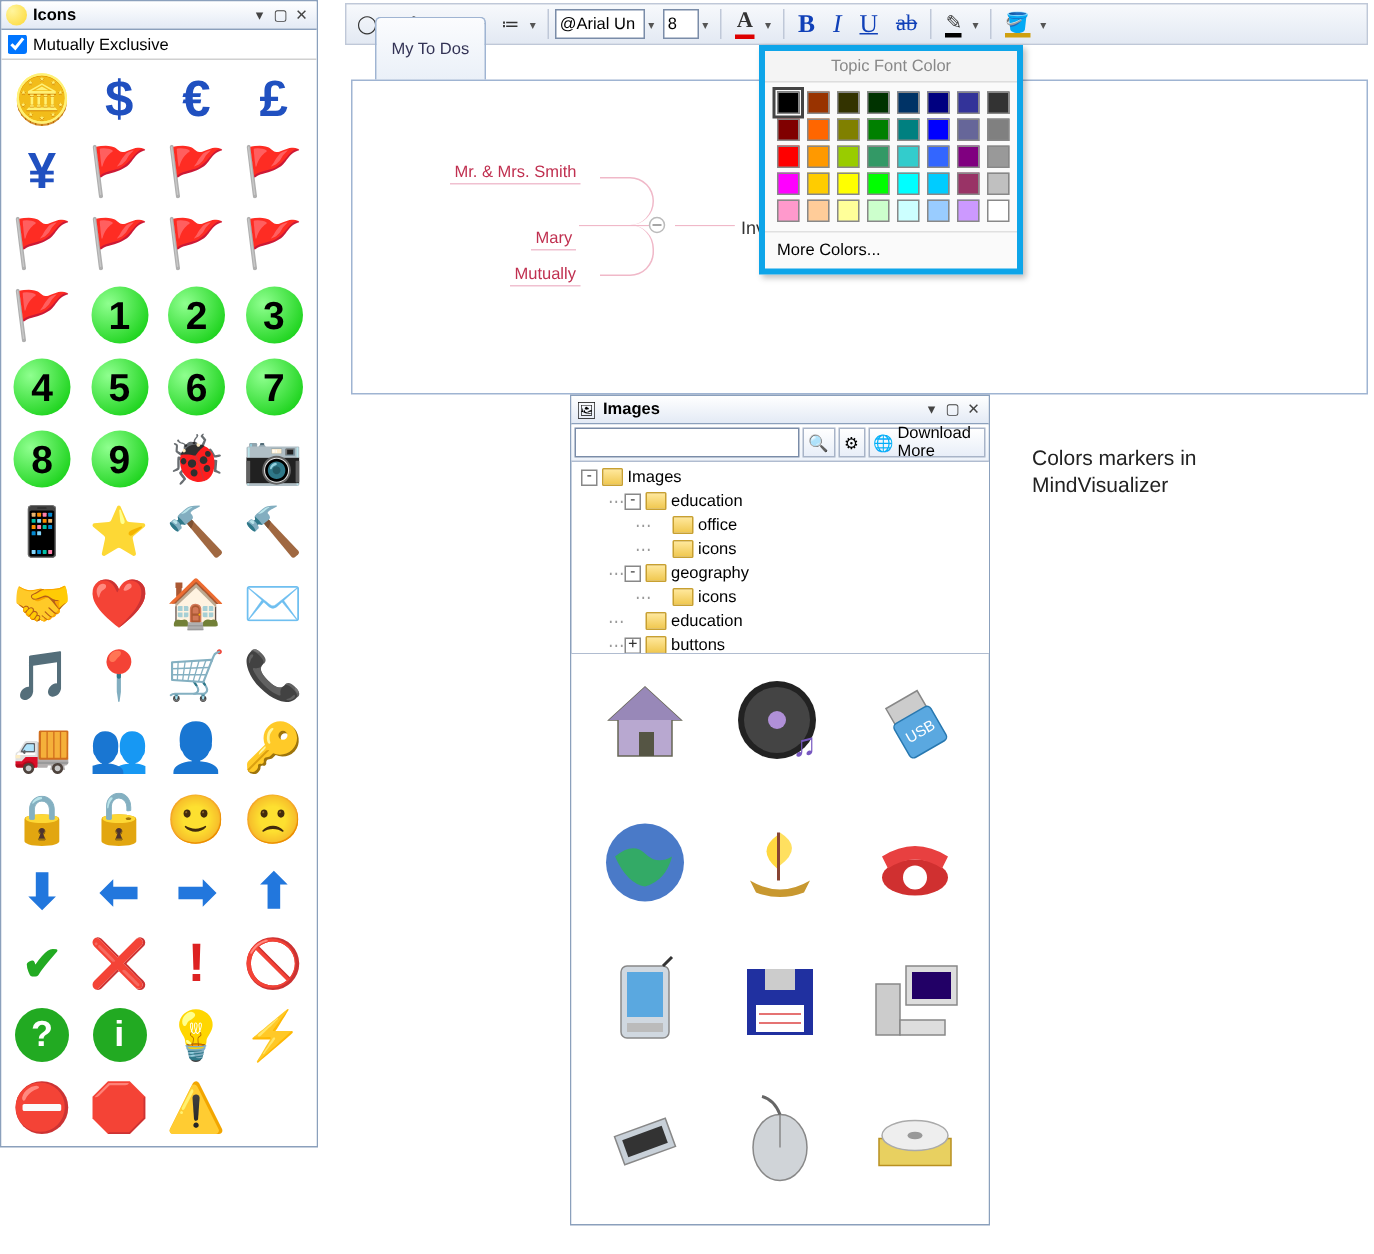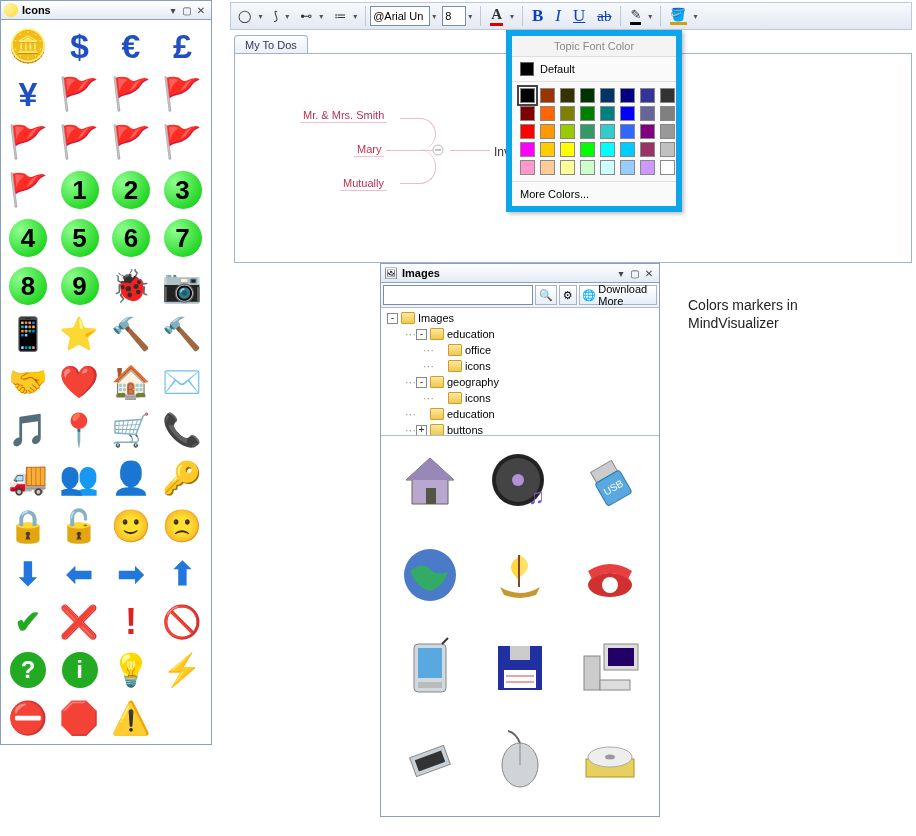--- a/index.html
+++ b/index.html
@@ -29,31 +29,31 @@
 .fmt-b { font-weight: bold; color: #1040b8; font-family: 'Times New Roman'; font-size: 17px; }
 .fmt-i { font-style: italic; color: #1040b8; font-family: 'Times New Roman'; font-size: 17px; }
 .fmt-u { text-decoration: underline; color: #1040b8; font-family: 'Times New Roman'; font-size: 17px; }
 .fmt-s { text-decoration: line-through; color: #1040b8; font-family: 'Times New Roman'; font-size: 15px; }
 .a-color { font-family: 'Times New Roman'; font-size: 15px; font-weight: bold; border-bottom: 3px solid #d00; padding: 0 1px; }
 .pen { font-size: 13px; border-bottom: 3px solid #000; }
 .bucket { font-size: 13px; border-bottom: 3px solid #cfa010; }
 
 
 .tabbar { position: absolute; left: 234px; top: 32px; display: flex; height: 22px; align-items: flex-end; }
-.tab { background: linear-gradient(#fbfcfe,#eaf0f8); border: 1px solid #9fb4d2; border-bottom: none; border-radius: 4px 4px 0 0; padding: 3px 10px; font-size: 11px; color: #335; cursor: pointer; }
+.tab { background: linear-gradient(#fbfcfe,#eaf0f8); border: 1px solid #9fb4d2; border-bottom: none; border-radius: 4px 4px 0 0; padding: 15px 10px; font-size: 11px; color: #335; cursor: pointer; margin-left: 16px; }
 .canvas-border { position: absolute; left: 234px; top: 53px; right: 4px; height: 210px; border: 1px solid #9fb4d2; background: #fff; }
 
 
 .mindmap { position: absolute; left: 300px; top: 100px; }
 .mm-node { position: absolute; color: #c03050; font-size: 11px; border-bottom: 1px solid #f0c0d0; padding: 1px 3px; white-space: nowrap; }
 .mm-root { position: absolute; left: 190px; top: 42px; font-size: 12px; color: #333; padding: 3px 4px; }
 .mm-curve { position: absolute; border: 1px solid #f0b8c8; border-left: none; border-radius: 0 16px 16px 0; }
 
 
-.color-popup { position: absolute; left: 506px; top: 30px; width: 176px; background: #fafafa; border: 6px solid #0ea5e9; box-shadow: 2px 2px 4px rgba(0,0,0,0.25); }
+.color-popup { position: absolute; left: 506px; top: 30px; width: 176px; background: #fafafa; border: 4px solid #0ea5e9; box-shadow: 2px 2px 4px rgba(0,0,0,0.25); }
 .cp-title { text-align: center; font-size: 11px; color: #888; padding: 4px 0; background: #f4f4f4; border-bottom: 1px solid #ddd; }
 .cp-default { display: flex; align-items: center; padding: 5px 8px; gap: 6px; border-bottom: 1px solid #e0e0e0; cursor: pointer; }
 .cp-sw { width: 14px; height: 14px; border: 1px solid #666; }
 .cp-grid { display: grid; grid-template-columns: repeat(8,17px); gap: 3px; padding: 6px 8px; }
 .cp-cell { width: 15px; height: 15px; border: 1px solid #888; cursor: pointer; }
 .cp-cell.sel { outline: 2px solid #444; outline-offset: 1px; }
 .cp-more { padding: 6px 8px; border-top: 1px solid #e0e0e0; cursor: pointer; }
 
 
 .images-panel { position: absolute; left: 380px; top: 263px; width: 280px; border: 1px solid #8ba0bc; }
@@ -79,20 +79,24 @@
 
 <div class="icons-panel">
   <div class="panel-header">
     <span class="smiley"></span>
     <span class="panel-title">Icons</span>
     <div class="panel-ctrls">
       <span>▾</span>
       <span>▢</span>
       <span>✕</span>
     </div>
+  </div>
+  <div class="mutex">
+    <input type="checkbox" checked="" style="">
+    <span>Mutually Exclusive</span>
   </div>
   <div class="icon-grid" id="icon-grid">
       <div class="icon-cell">🪙</div>
       <div class="icon-cell" style="color: rgb(32, 80, 192); font-weight: bold; font-size: 34px;">$</div>
       <div class="icon-cell" style="color: rgb(32, 80, 192); font-weight: bold; font-size: 34px;">€</div>
       <div class="icon-cell" style="color: rgb(32, 80, 192); font-weight: bold; font-size: 34px;">£</div>
       <div class="icon-cell" style="color: rgb(32, 80, 192); font-weight: bold; font-size: 34px;">¥</div>
       <div class="icon-cell" style="color: rgb(51, 51, 51);">🚩</div>
       <div class="icon-cell" style="color: rgb(34, 102, 221);">🚩</div>
       <div class="icon-cell" style="color: rgb(34, 170, 34);">🚩</div>
@@ -208,39 +212,35 @@
     <span class="tb-dd">▾</span>
 </div>
 
 <div class="tabbar">
   <div class="tab">My To Dos</div>
 </div>
 <div class="canvas-border"></div>
 
 <div class="mindmap">
   <div class="mm-node" style="left:0;top:8px">Mr. &amp; Mrs. Smith</div>
-  <div class="mm-node" style="left:54px;top:42px">Mary</div>
+  <div class="mm-node" style="left:54px;top:52px">Mary</div>
   <div class="mm-node" style="left:40px;top:76px">Mutually</div>
   <div class="mm-root">Invite</div>
   <div class="mm-curve" style="left:100px;top:18px;width:36px;height:32px;border-bottom:none"></div>
   <div class="mm-curve" style="left:86px;top:50px;width:50px;height:1px;border:none;border-top:1px solid #f0b8c8"></div>
   <div class="mm-curve" style="left:100px;top:50px;width:36px;height:34px;border-top:none"></div>
   <svg style="position:absolute;left:132px;top:44px" width="12" height="12">
       <circle cx="6" cy="6" r="5" fill="#fff" stroke="#bbb"></circle>
       <line x1="3" y1="6" x2="9" y2="6" stroke="#888"></line>
     </svg>
   <div class="mm-curve" style="left:150px;top:50px;width:40px;height:1px;border:none;border-top:1px solid #f0b8c8"></div>
 </div>
 
 <div class="color-popup">
   <div class="cp-title">Topic Font Color</div>
-  <div class="cp-default">
-    <span class="cp-sw" style="background:#000"></span>
-    <span>Default</span>
-  </div>
   <div class="cp-grid" id="cp-grid">
       <div class="cp-cell sel" style="background: rgb(0, 0, 0);"></div>
       <div class="cp-cell" style="background: rgb(153, 51, 0);"></div>
       <div class="cp-cell" style="background: rgb(51, 51, 0);"></div>
       <div class="cp-cell" style="background: rgb(0, 51, 0);"></div>
       <div class="cp-cell" style="background: rgb(0, 51, 102);"></div>
       <div class="cp-cell" style="background: rgb(0, 0, 128);"></div>
       <div class="cp-cell" style="background: rgb(51, 51, 153);"></div>
       <div class="cp-cell" style="background: rgb(51, 51, 51);"></div>
       <div class="cp-cell" style="background: rgb(128, 0, 0);"></div>

